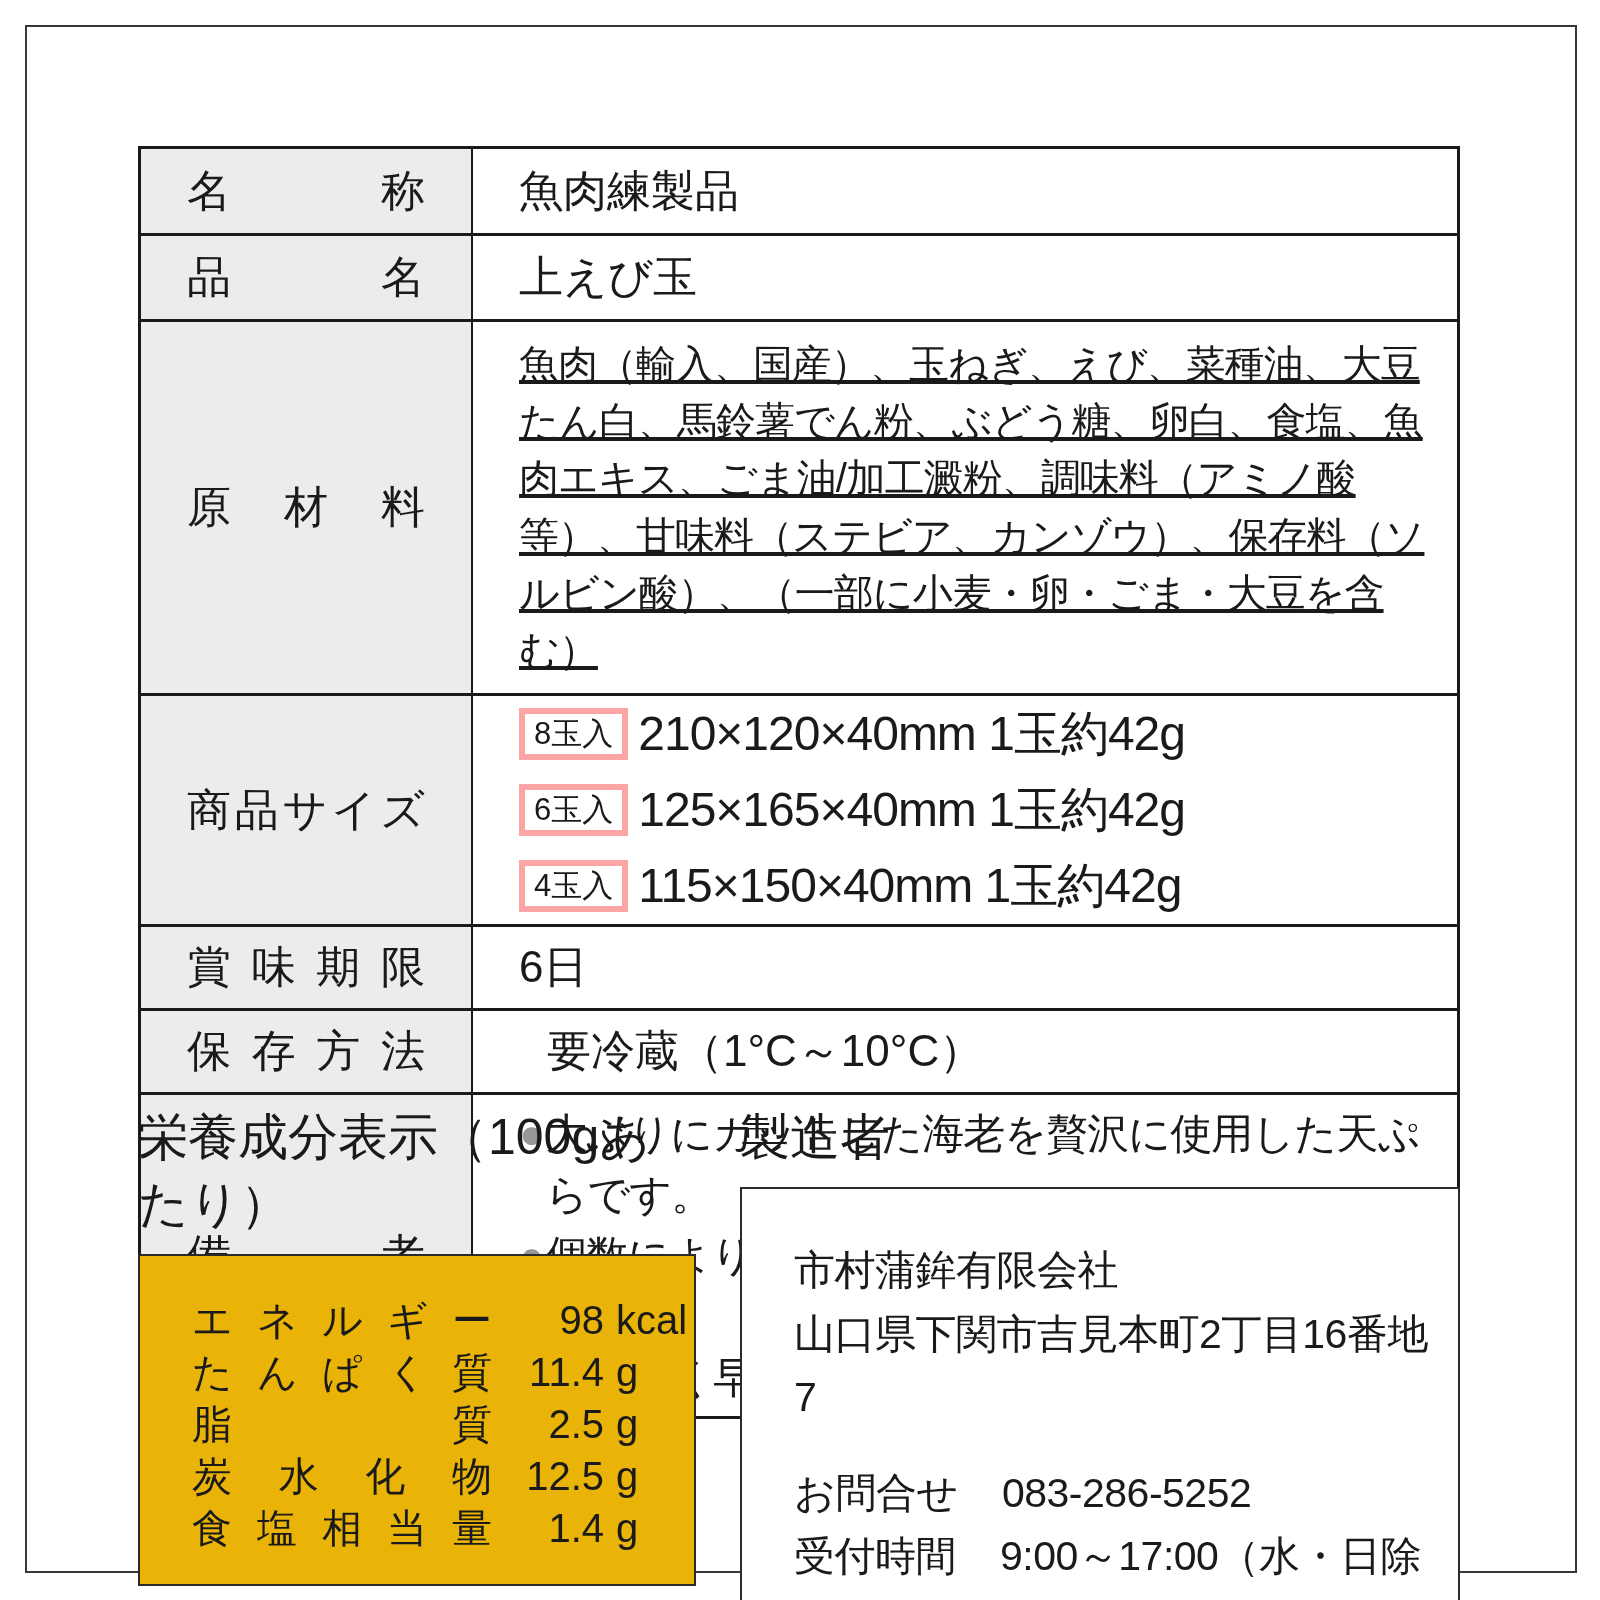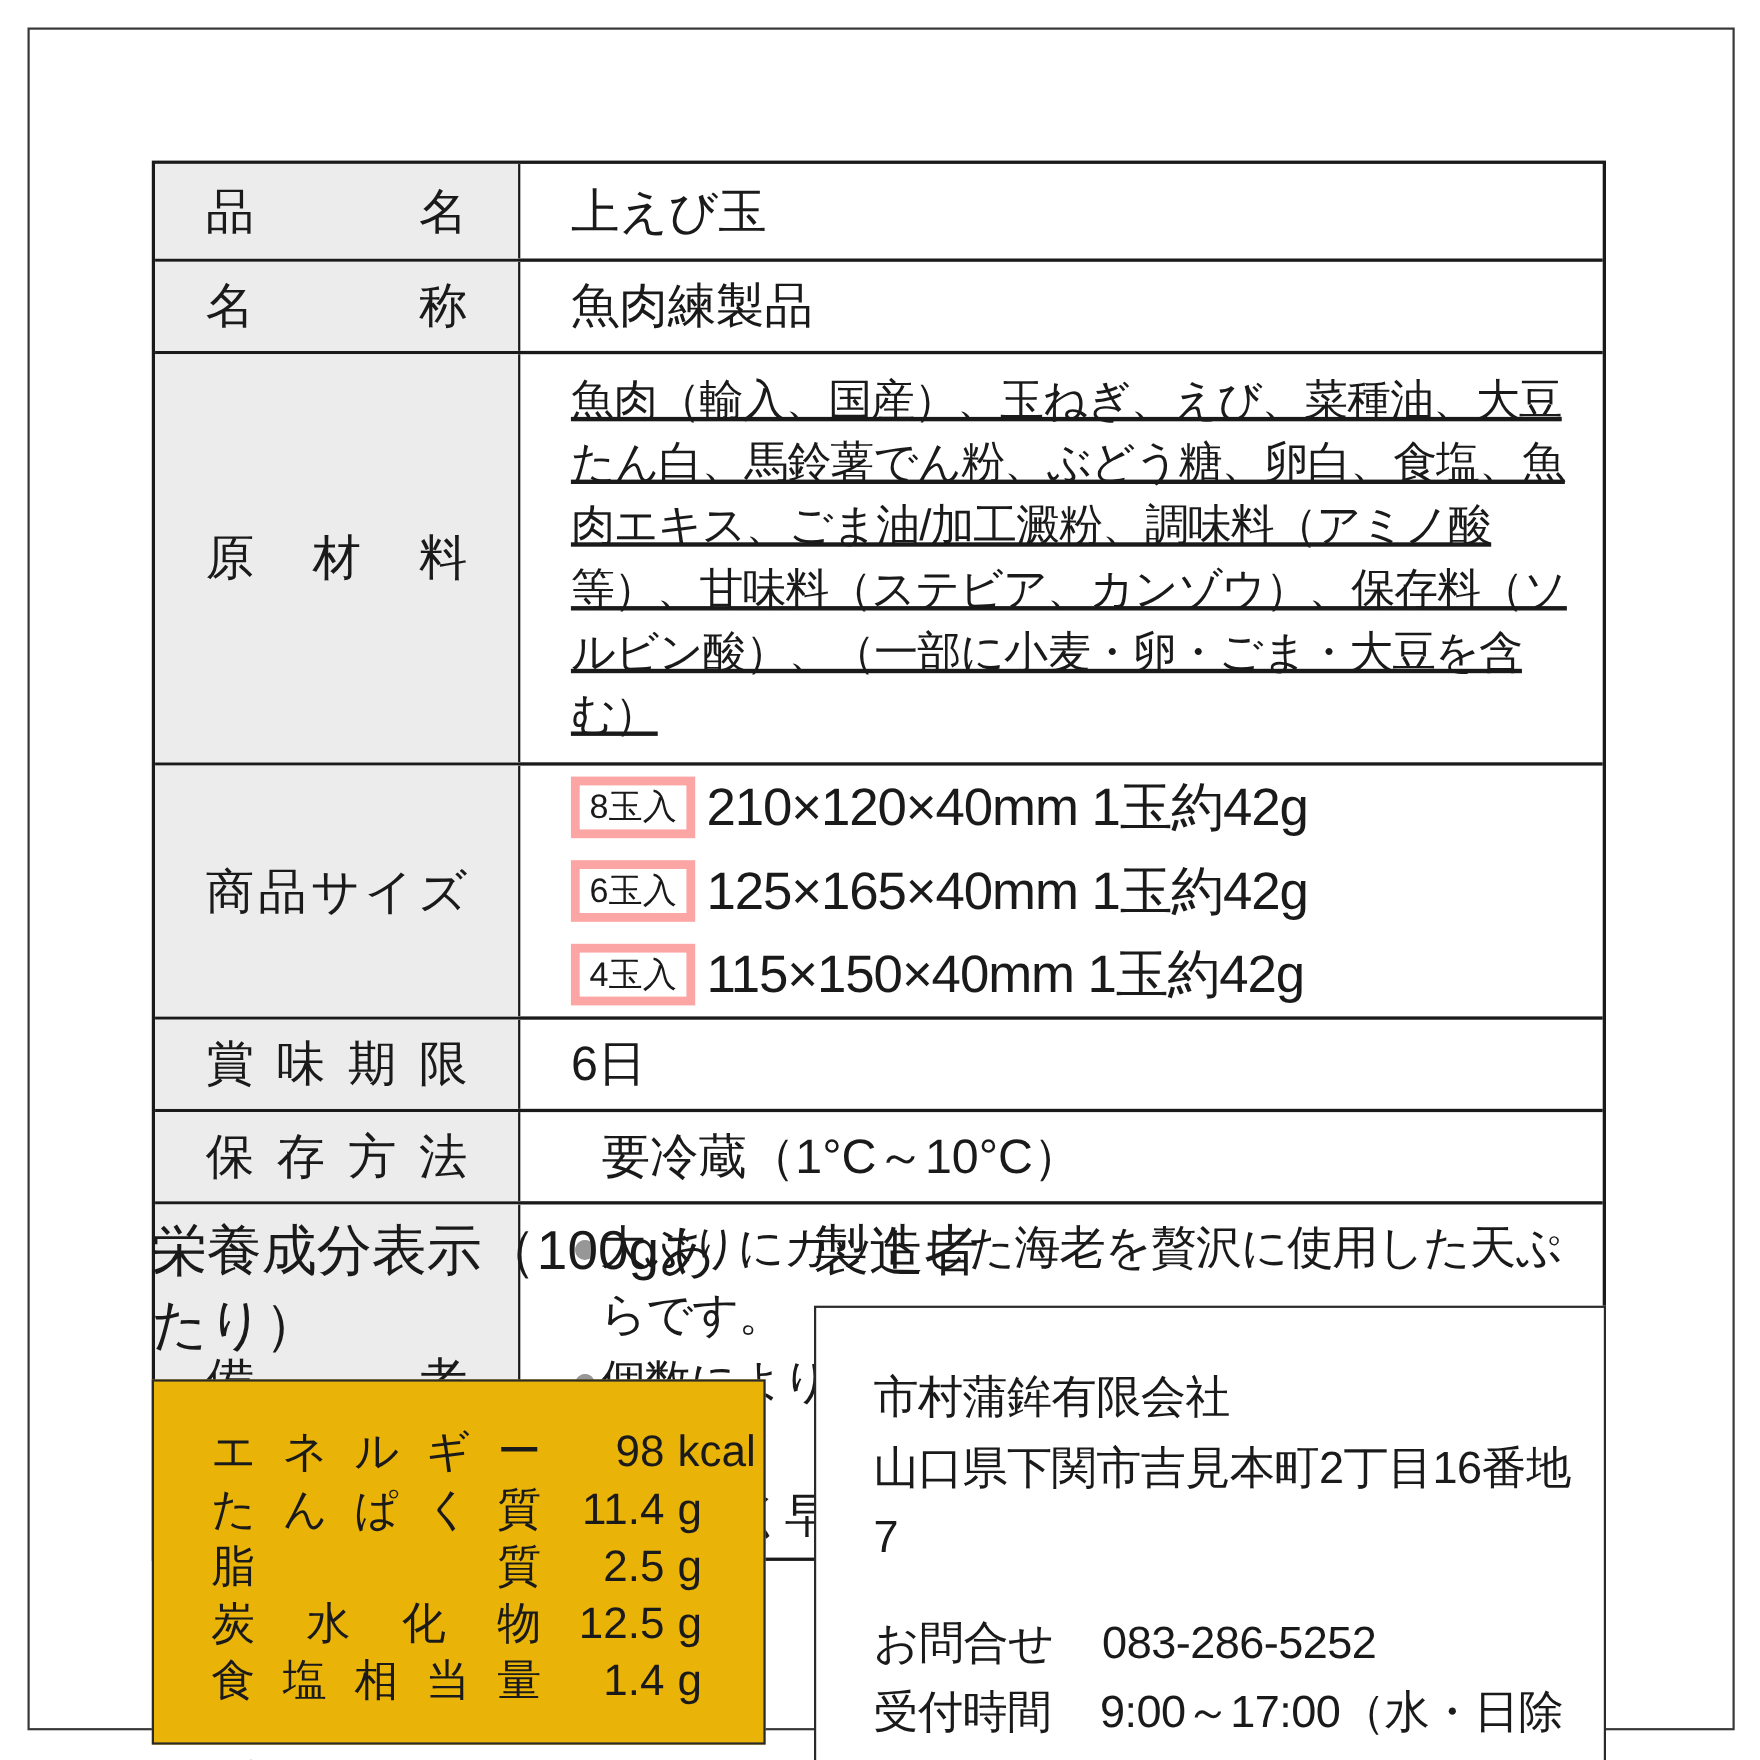--- a/index.html
+++ b/index.html
@@ -54,21 +54,21 @@
   .ingredients-text{
     font-size:40px;line-height:1.43;
     letter-spacing:-1px;
     padding:14px 0;
     text-decoration:underline;
   }
 
   .size-line{display:flex;align-items:center;margin:6px 0;}
   .size-badge{
     display:inline-block;
-    border:8px solid #fca5a5;
+    border:6px solid #fca5a5;
     font-size:31px;line-height:1.15;
     padding:2px 9px 3px;
     margin-right:10px;
     letter-spacing:0;
   }
   .size-dims{font-size:48px;letter-spacing:-1px;white-space:nowrap;}
 
   .note-line{display:flex;align-items:flex-start;font-size:42px;line-height:61px;letter-spacing:-1px;}
   .note-bullet{color:#979797;margin-right:2px;flex:0 0 auto;}
   .r-notes .cell-value{padding-top:8px;padding-bottom:8px;}
@@ -103,35 +103,35 @@
   .m-pair .m-key{flex:0 0 auto;margin-right:44px;}
 </style>
 </head>
 <body>
 
 <div class="page">
   <div class="frame"></div>
 
   <div class="spec-table">
 
+    <div class="row r-name">
+      <div class="cell-label">
+        <span class="just">名称</span>
+      </div>
+      <div class="cell-value">
+        <span>魚肉練製品</span>
+      </div>
+    </div>
+
     <div class="row r-product">
       <div class="cell-label">
         <span class="just">品名</span>
       </div>
       <div class="cell-value">
         <span>上えび玉</span>
-      </div>
-    </div>
-
-    <div class="row r-name">
-      <div class="cell-label">
-        <span class="just">名称</span>
-      </div>
-      <div class="cell-value">
-        <span>魚肉練製品</span>
       </div>
     </div>
 
     <div class="row r-ingredients">
       <div class="cell-label">
         <span class="just">原材料</span>
       </div>
       <div class="cell-value">
         <span class="ingredients-text">魚肉（輸入、国産）、玉ねぎ、えび、菜種油、大豆たん白、馬鈴薯でん粉、ぶどう糖、卵白、食塩、魚肉エキス、ごま油/加工澱粉、調味料（アミノ酸等）、甘味料（ステビア、カンゾウ）、保存料（ソルビン酸）、（一部に小麦・卵・ごま・大豆を含む）</span>
       </div>

